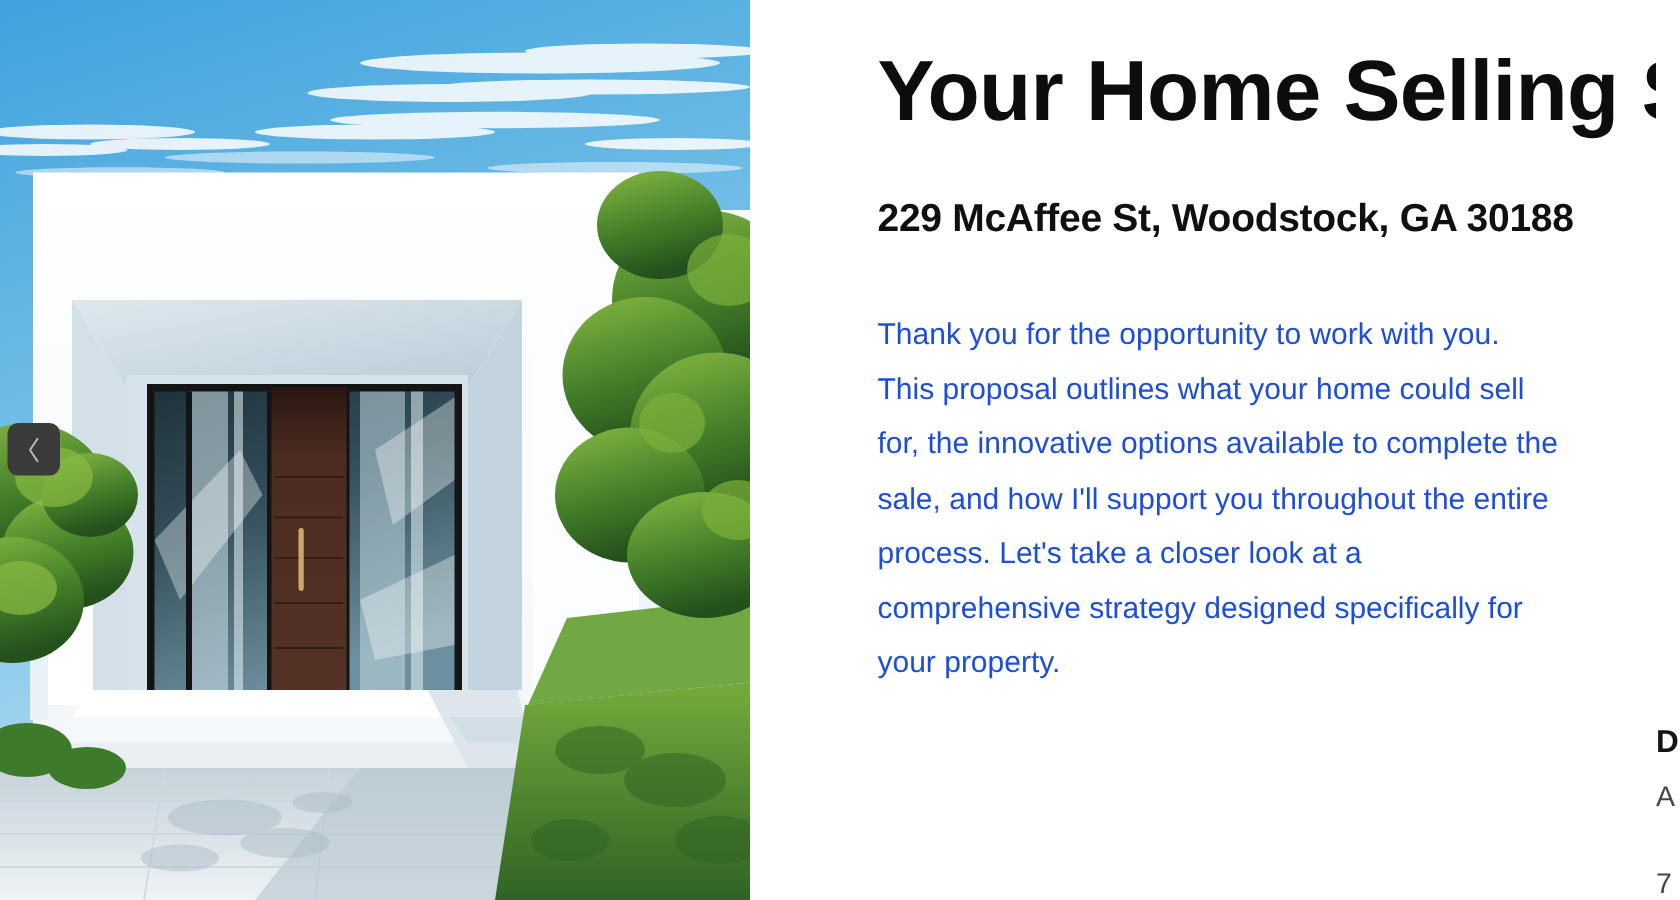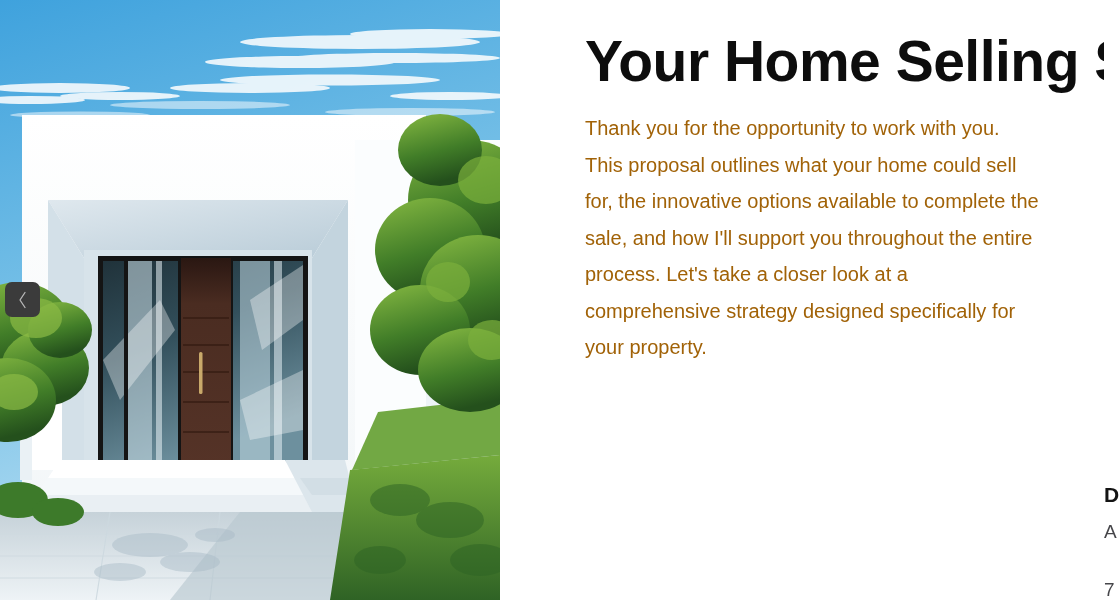--- a/index.html
+++ b/index.html
@@ -82,25 +82,25 @@
     margin-top: 32px;
     font-size: 26px;
     line-height: 35px;
     font-weight: 700;
     letter-spacing: -0.2px;
     color: #101010;
     width: 470px;
   }
 
   .body-copy {
-    margin-top: 14px;
+    margin-top: 42px;
     font-size: 20px;
     line-height: 36.5px;
     font-weight: 400;
-    color: #a16207;
+    color: #1d4ed8;
     width: 455px;
   }
 
   
   .edge-column {
     position: absolute;
     left: 1104px;
     top: 0;
     width: 16px;
     height: 600px;
@@ -319,20 +319,21 @@
       <svg width="11" height="18" viewBox="0 0 11 18">
         <path d="M8 1.5 L3 9 L8 16.5" fill="none" stroke="#b9b9b9" stroke-width="1.3" stroke-linecap="round" stroke-linejoin="round"></path>
       </svg>
     </button>
   </div>
 
   <div class="content">
     <div class="content-inner">
       <h1 class="headline">Your Home Selling Strategy</h1>
 
+      <h2 class="subhead">229 McAffee St, Woodstock, GA 30188</h2>
 
       <p class="body-copy">Thank you for the opportunity to work with you. This proposal outlines what your home could sell for, the innovative options available to complete the sale, and how I'll support you throughout the entire process. Let's take a closer look at a comprehensive strategy designed specifically for your property.</p>
     </div>
   </div>
 
   <div class="edge-column">
     <div class="edge-heading">D</div>
     <div class="edge-line-1">A</div>
     <div class="edge-line-2">7</div>
   </div>

